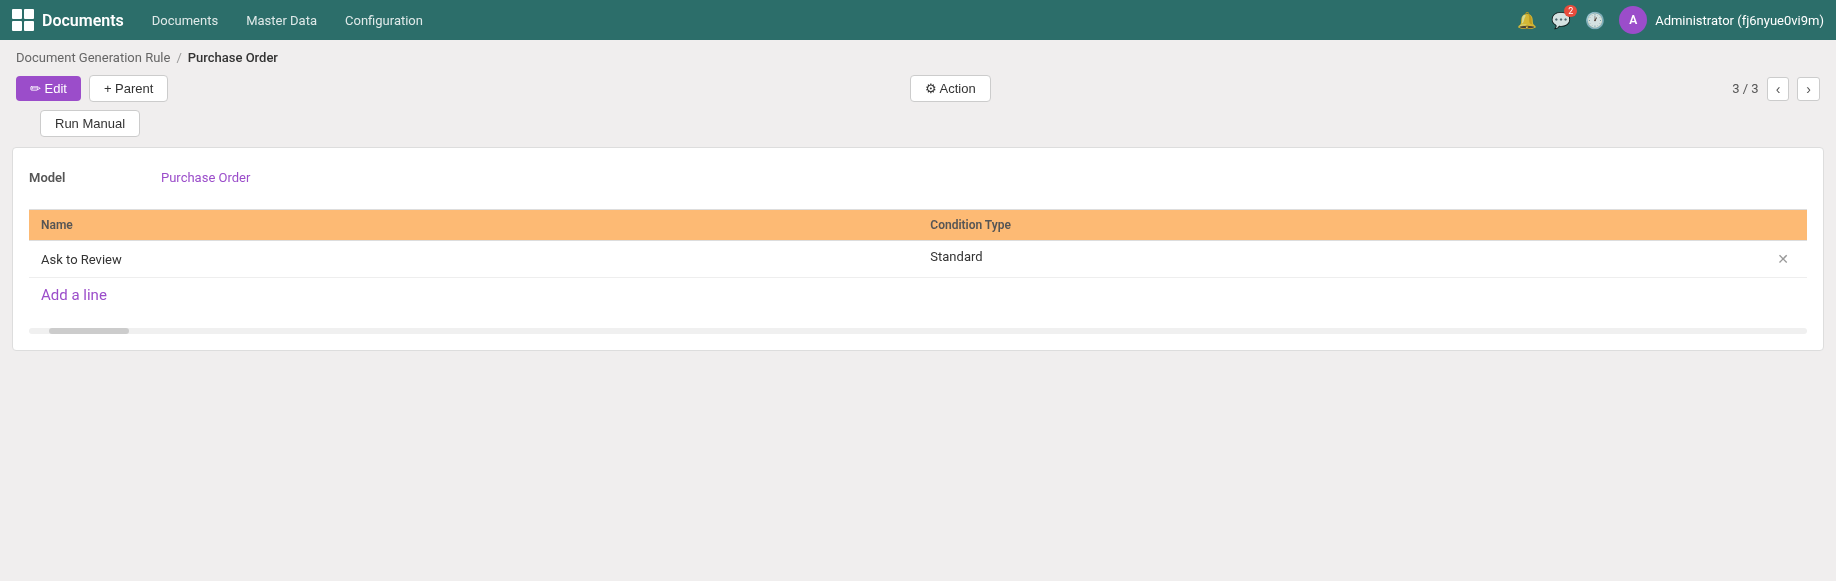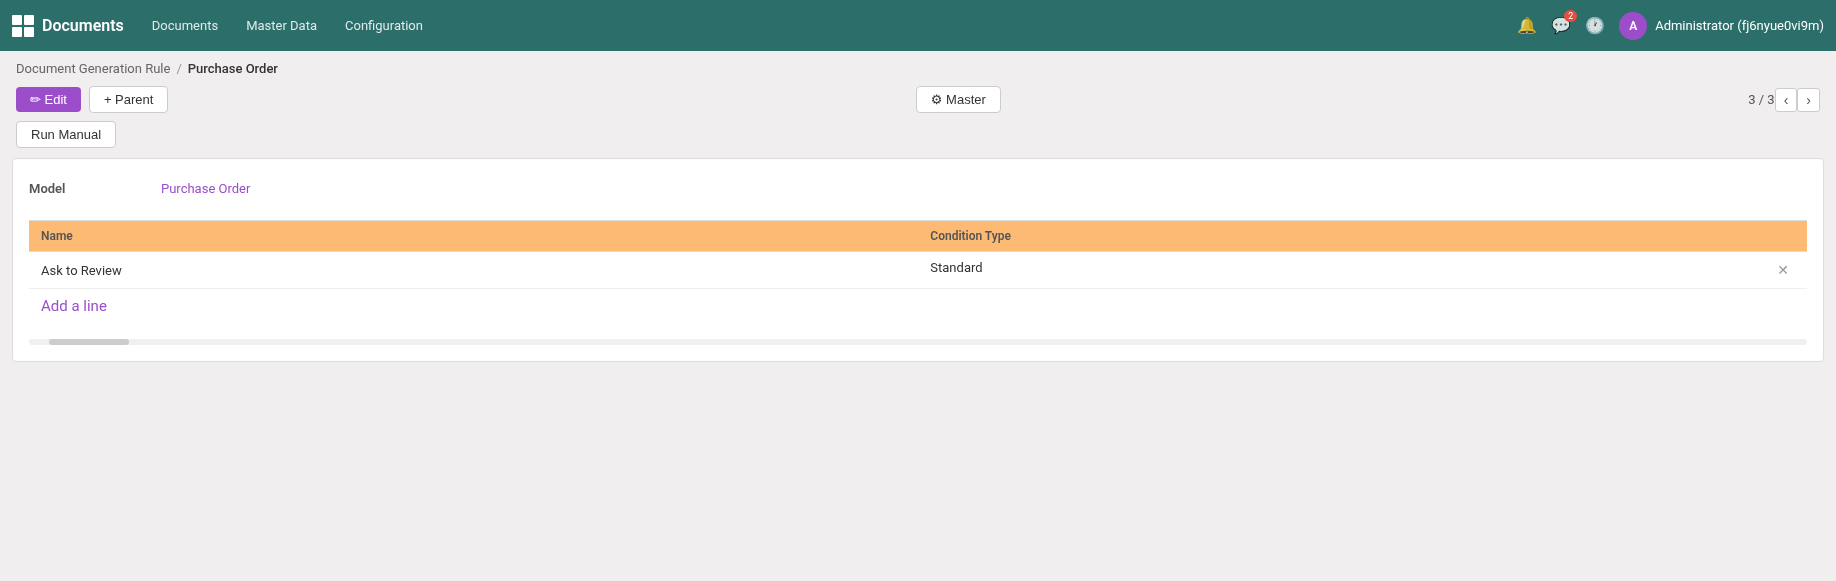--- a/index.html
+++ b/index.html
@@ -3,21 +3,21 @@
   <meta charset="utf-8">
   <style>
     * { box-sizing: border-box; margin: 0; padding: 0; }
     body { font-family: -apple-system, BlinkMacSystemFont, 'Segoe UI', Roboto, sans-serif; font-size: 13px; color: #333; background: #f0eeee; }
 
     
     .topnav {
       background: #2c6e6a;
       display: flex;
       align-items: center;
-      height: 51px;
+      height: 40px;
       padding: 0 12px;
       color: white;
     }
     .topnav-logo {
       display: flex;
       align-items: center;
       gap: 8px;
       margin-right: 16px;
     }
     .topnav-logo-icon {
@@ -150,38 +150,39 @@
       display: flex;
       align-items: center;
       gap: 5px;
       margin-left: auto;
       margin-right: auto;
     }
     .toolbar-spacer { flex: 1; }
     .pagination {
       display: flex;
       align-items: center;
-      gap: 0;
+      gap: 8px;
       font-size: 13px;
       color: #555;
     }
     .pagination-btn {
       background: white;
       border: 1px solid #ccc;
       padding: 3px 8px;
       border-radius: 3px;
       cursor: pointer;
       font-size: 14px;
       color: #555;
     }
 
     
     .secondary-toolbar {
       padding: 0 16px 10px;
       background: #f0eeee;
+      margin-left: 24px;
     }
     .btn-run {
       background: white;
       color: #333;
       border: 1px solid #ccc;
       padding: 5px 14px;
       border-radius: 4px;
       cursor: pointer;
       font-size: 13px;
     }
@@ -357,21 +358,21 @@
 <div class="breadcrumb">
   <span class="breadcrumb-link">Document Generation Rule</span>
   <span class="breadcrumb-sep">/</span>
   <span class="breadcrumb-current">Purchase Order</span>
 </div>
 
 <div class="toolbar">
   <button class="btn-edit">✏ Edit</button>
   <button class="btn-create">+ Parent</button>
   <div class="toolbar-spacer"></div>
-  <button class="btn-action">⚙ Master</button>
+  <button class="btn-action">⚙ Action</button>
   <div class="toolbar-spacer"></div>
   <div class="pagination">
     <span>3 / 3</span>
     <button class="pagination-btn">‹</button>
     <button class="pagination-btn">›</button>
   </div>
 </div>
 
 <div class="secondary-toolbar">
   <button class="btn-run">Run Manual</button>

